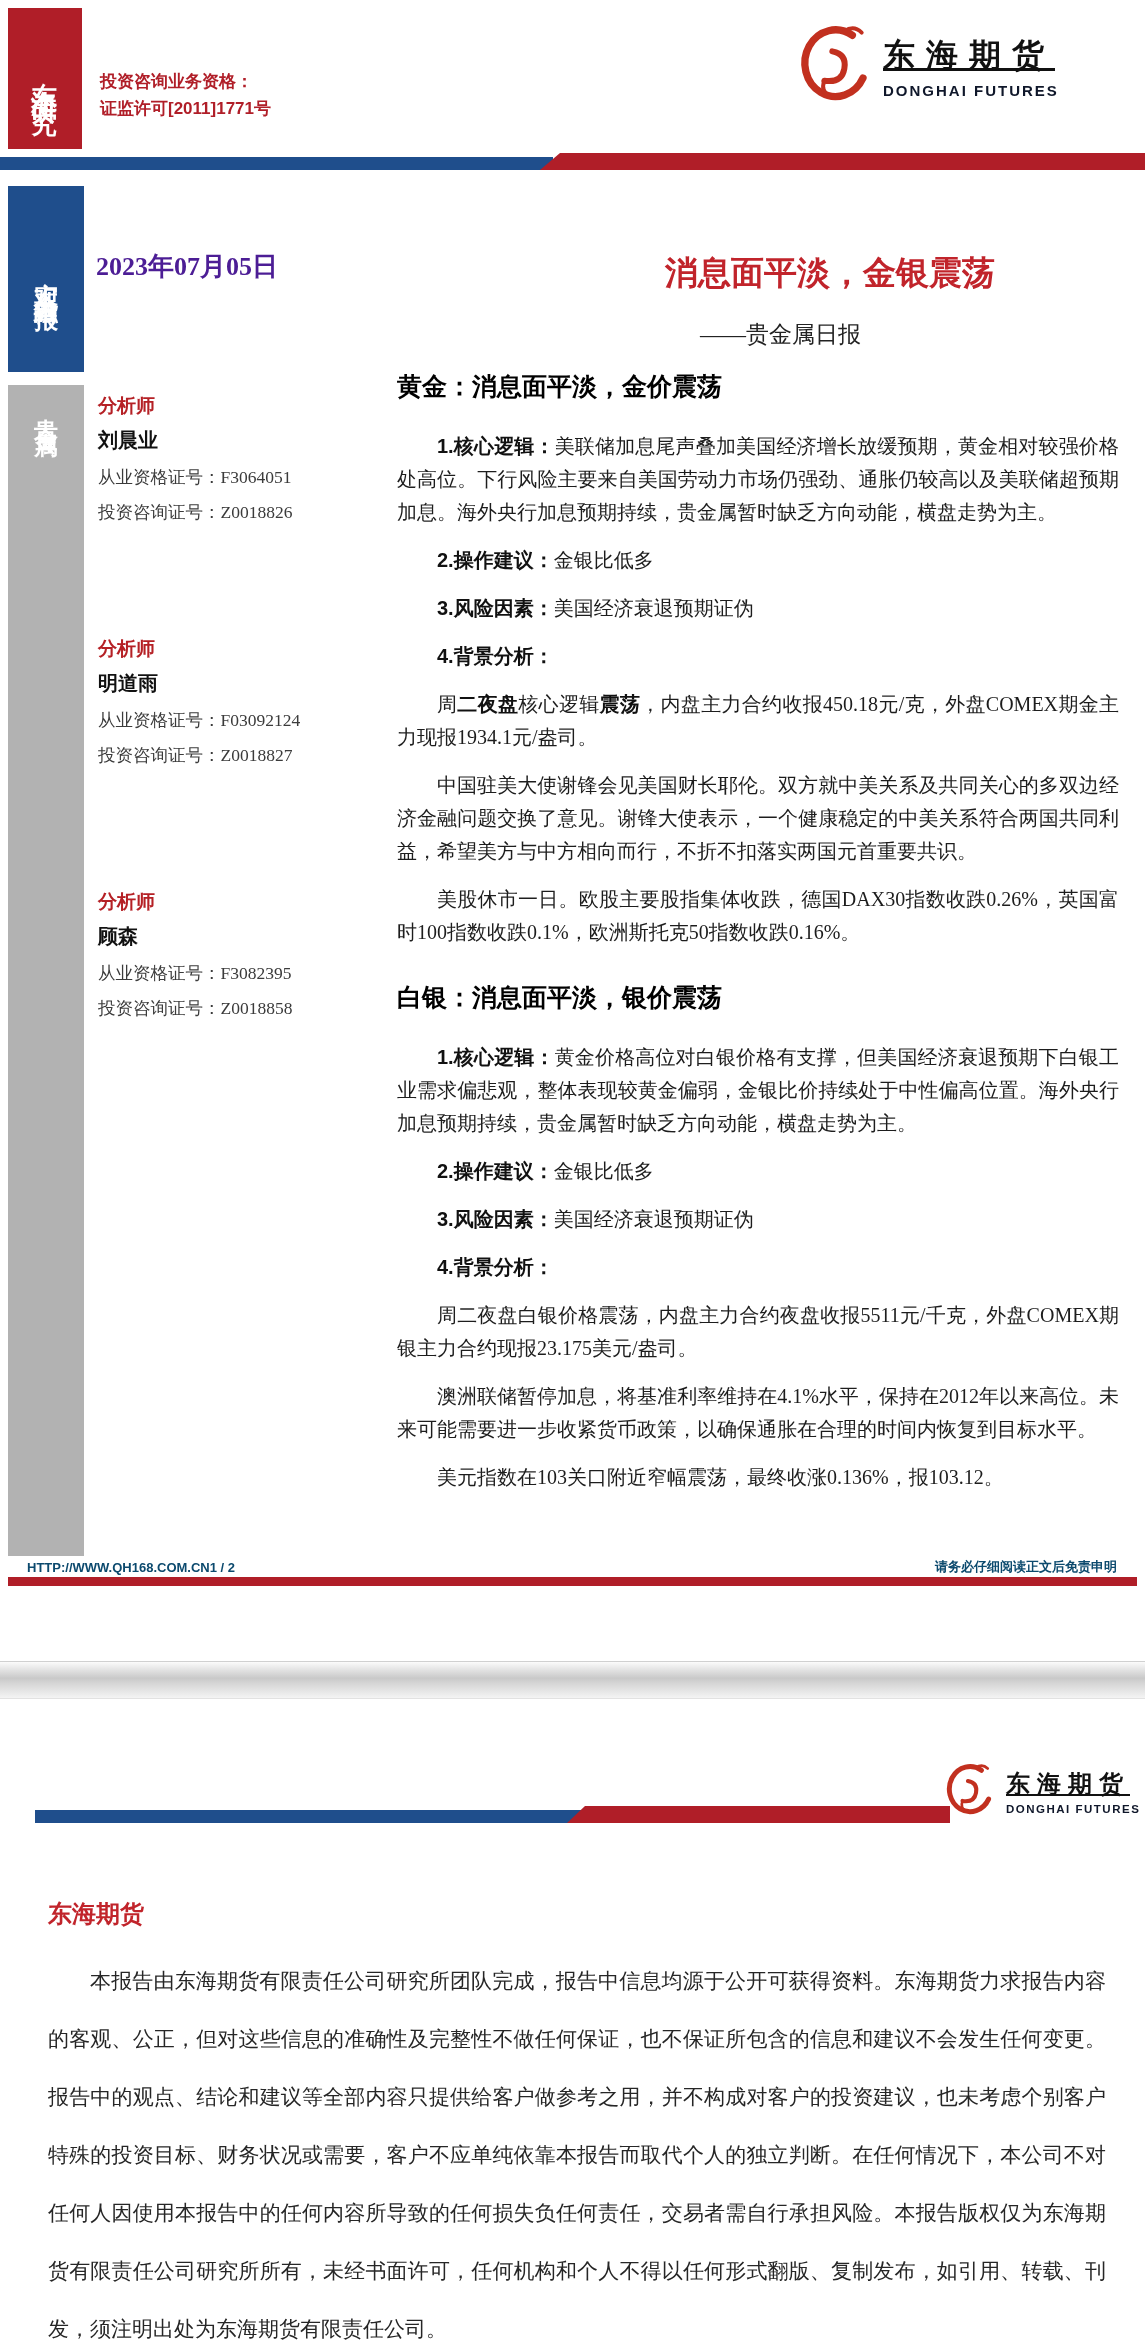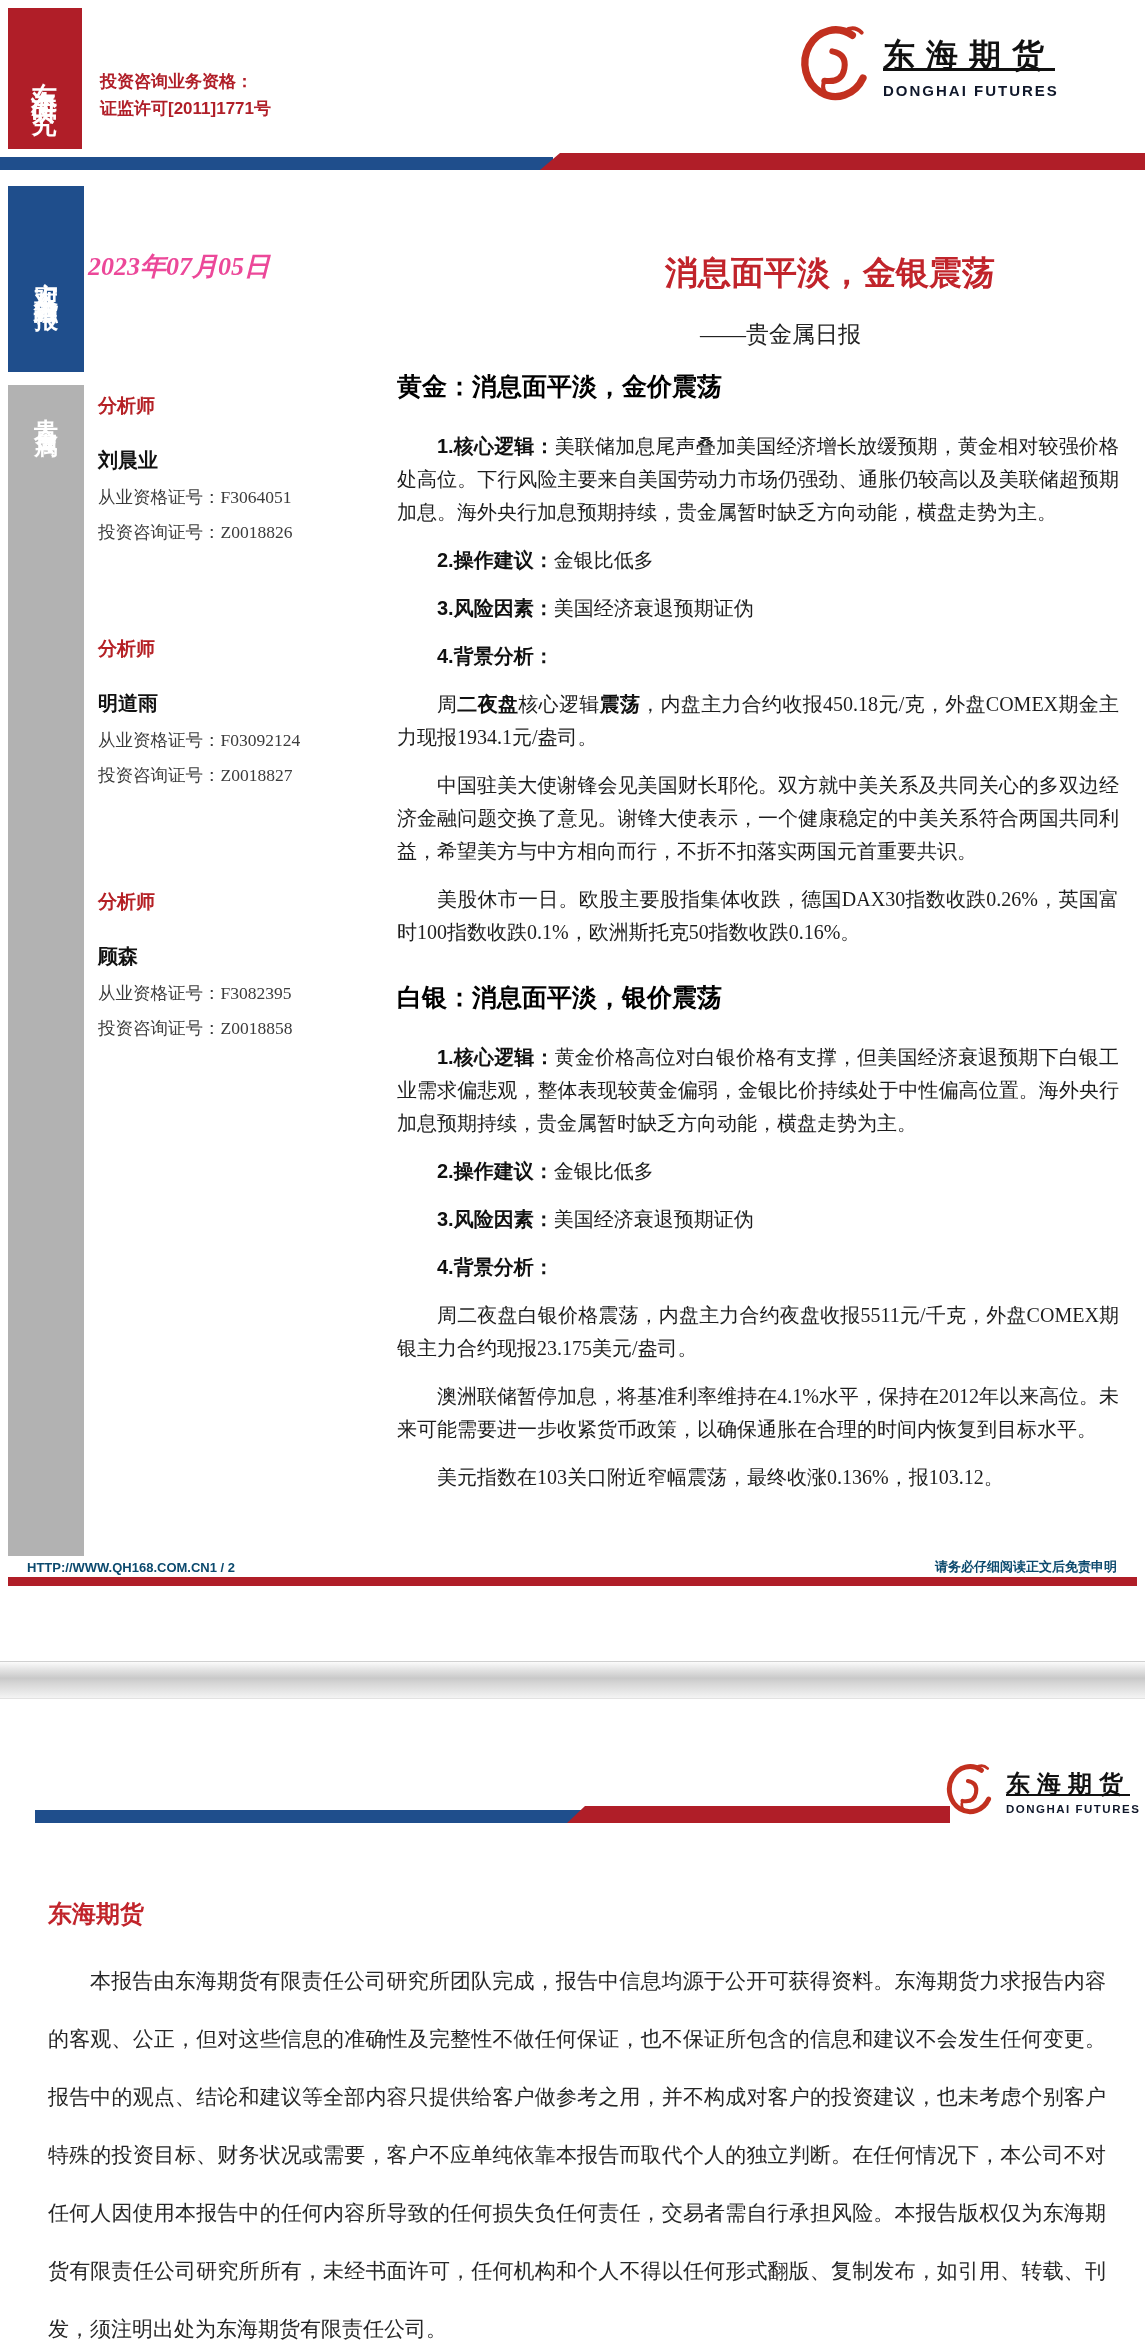--- a/index.html
+++ b/index.html
@@ -36,30 +36,30 @@
   
   .sb-blue{left:8px;top:186px;width:76px;height:186px;background:#1f4e8c;color:#fff;
     display:flex;align-items:center;justify-content:center;}
   .sb-blue span{writing-mode:vertical-rl;font-family:"Liberation Sans",sans-serif;
     font-weight:bold;font-size:24px;letter-spacing:5px;}
   .sb-gray{left:8px;top:385px;width:76px;height:1171px;background:#b2b2b2;color:#fff;
     display:flex;justify-content:center;}
   .sb-gray span{writing-mode:vertical-rl;font-family:"Liberation Sans",sans-serif;
     font-weight:bold;font-size:24px;letter-spacing:8px;margin-top:14px;}
 
-  .date{left:88px;top:249px;font-size:26px;font-weight:bold;color:#ec4899;font-style:italic;}
+  .date{left:96px;top:249px;font-size:26px;font-weight:bold;color:#4c1d95;}
   .title{left:480px;top:251px;width:700px;text-align:center;font-size:33px;font-weight:bold;
     color:#c1242b;font-family:"Liberation Serif",serif;}
   .subtitle{left:700px;top:319px;width:438px;font-size:23px;color:#222;}
 
   
   .analysts{left:98px;top:0;width:250px;}
   .analyst{position:absolute;left:0;width:250px;}
   .analyst .role{color:#b52025;font-weight:bold;font-size:19px;font-family:Liberation Sans, sans-serif;}
-  .analyst .name{color:#111;font-weight:bold;font-size:20px;margin-top:28px;font-family:"Liberation Sans",sans-serif;}
+  .analyst .name{color:#111;font-weight:bold;font-size:20px;margin-top:8px;font-family:"Liberation Sans",sans-serif;}
   .analyst .cert{color:#3b3b3b;font-size:17.5px;margin-top:11px;}
 
   
   .report-body{left:397px;top:370px;width:722px;}
   .report-body h2{margin:0;padding:0;font-size:25px;font-weight:bold;color:#000000;
     font-family:"Liberation Sans",sans-serif;}
   .report-body h2.second{margin-top:32px;}
   .report-body p{margin:15px 0 0 0;font-size:20px;line-height:33px;text-indent:2em;
     text-align:justify;color:#1d1d1d;}
   .report-body p.first{margin-top:27px;}

